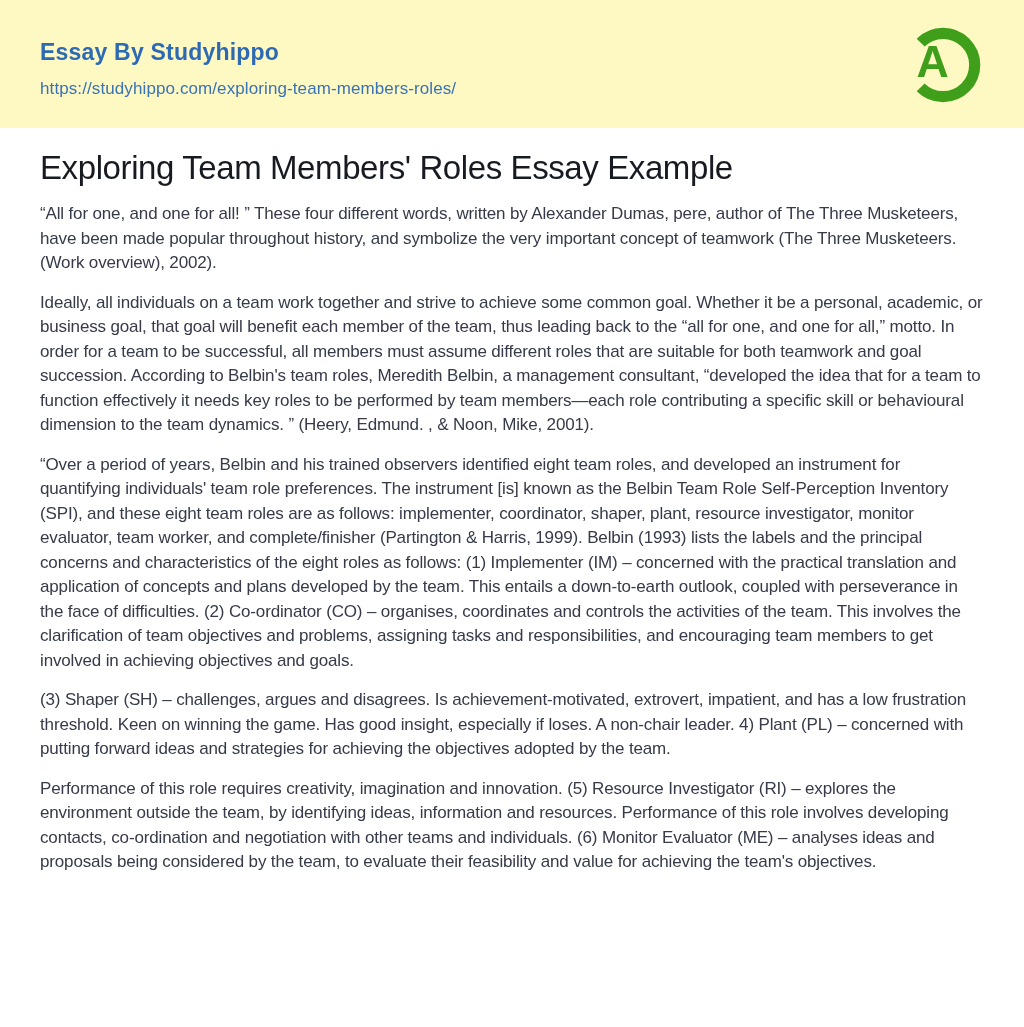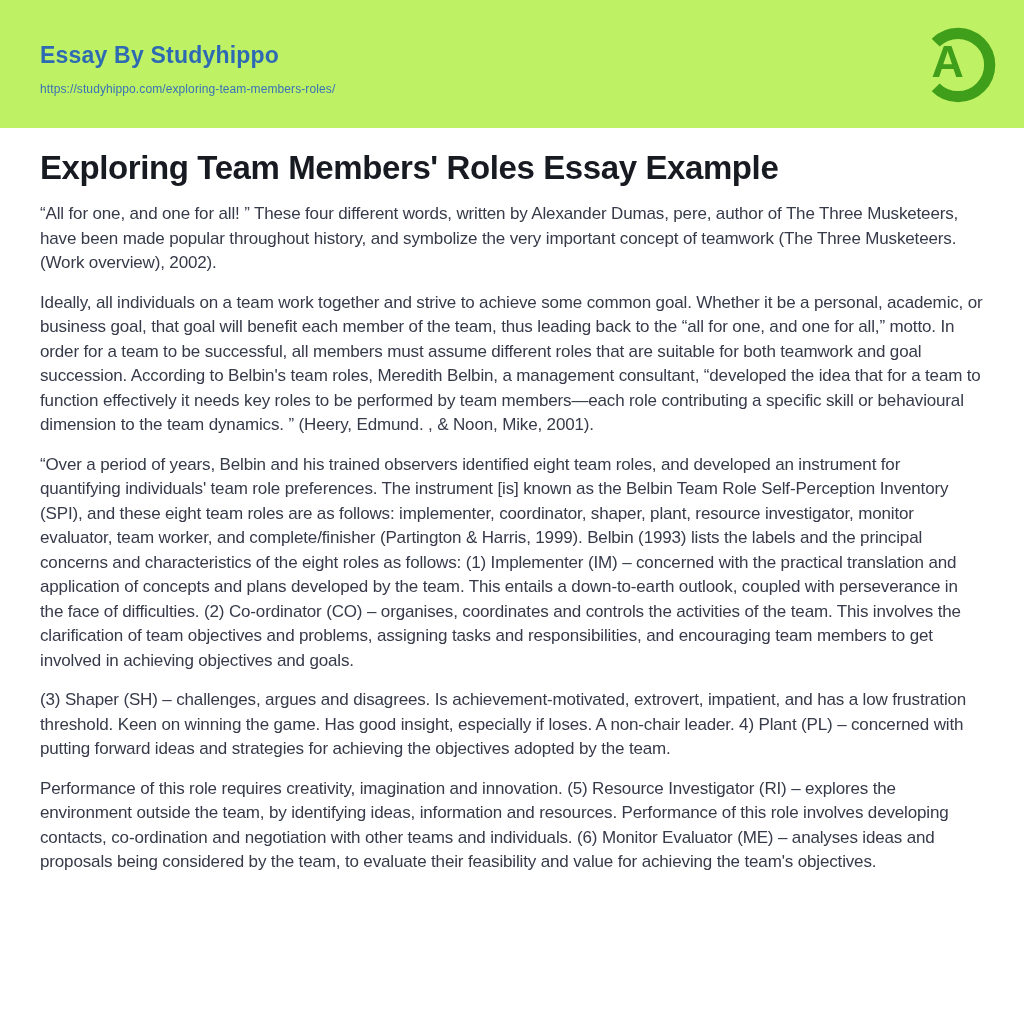--- a/index.html
+++ b/index.html
@@ -7,44 +7,44 @@
     width: 1024px;
     height: 1027px;
     background: #ffffff;
     overflow: hidden;
     font-family: "Liberation Sans", "DejaVu Sans", sans-serif;
   }
   .header {
     display: flex;
     justify-content: space-between;
     align-items: center;
-    background: #bef264;
+    background: #fef9c3;
     height: 128px;
-    padding: 0 23px 0 40px;
+    padding: 0 38px 0 40px;
   }
   .header-text { padding-top: 10px; }
   .site-name {
     color: #2d6ab3;
     font-size: 23px;
     font-weight: 700;
     letter-spacing: 0.2px;
     margin-bottom: 13px;
   }
   .site-url {
     color: #3a72b6;
-    font-size: 12px;
+    font-size: 17px;
     text-decoration: none;
     display: block;
     letter-spacing: 0.1px;
   }
   .logo { width: 86px; height: 86px; margin-top: 2px; flex: 0 0 auto; }
   .content { padding: 21px 40px 0 40px; }
   .essay-title {
     font-size: 33px;
-    font-weight: 700;
+    font-weight: 400;
     color: #171a21;
     letter-spacing: -0.4px;
     margin-bottom: 15px;
     white-space: nowrap;
   }
   .para {
     font-size: 17px;
     line-height: 24.5px;
     color: #363a49;
     letter-spacing: -0.15px;

